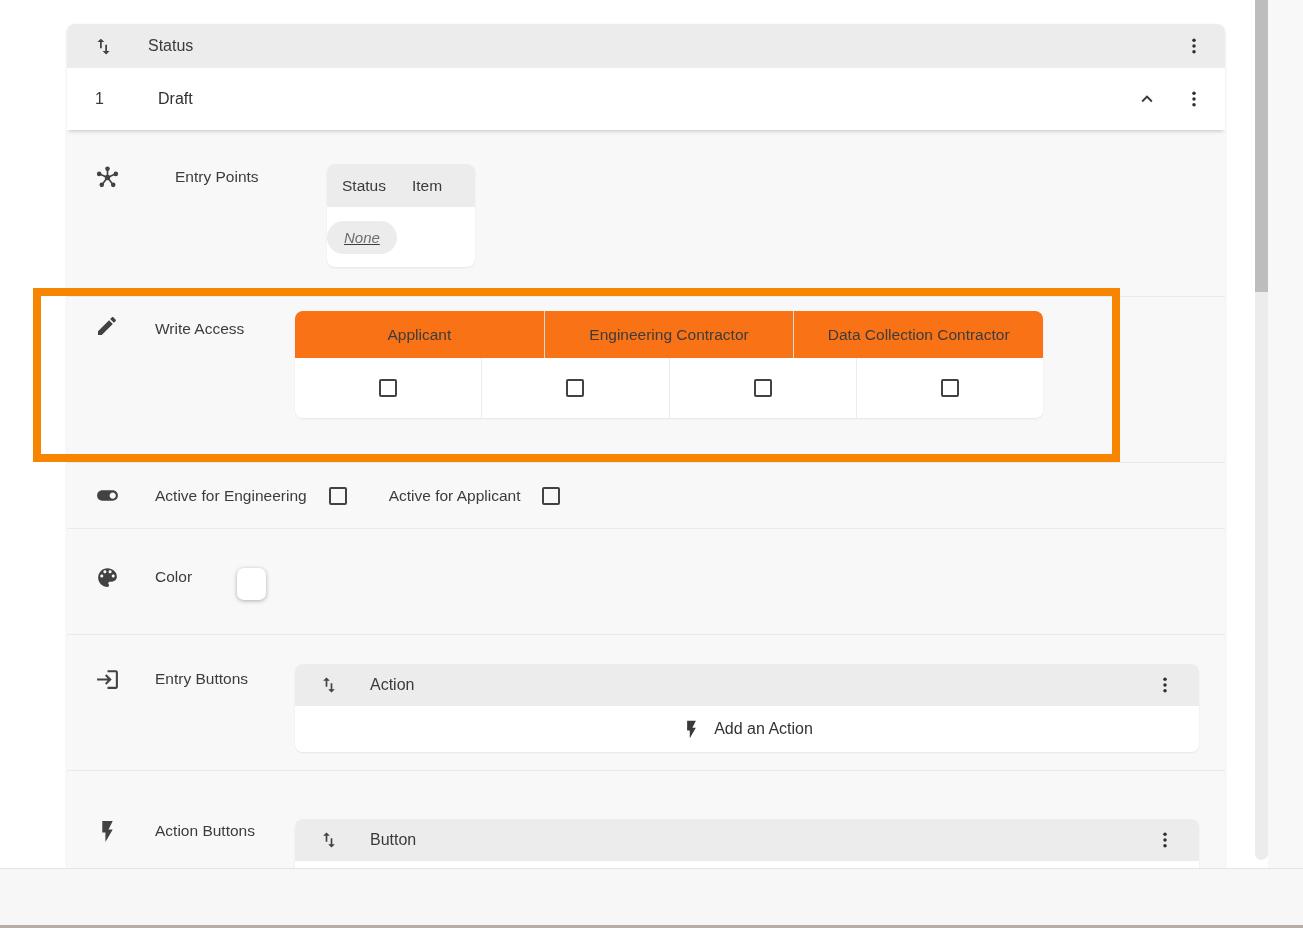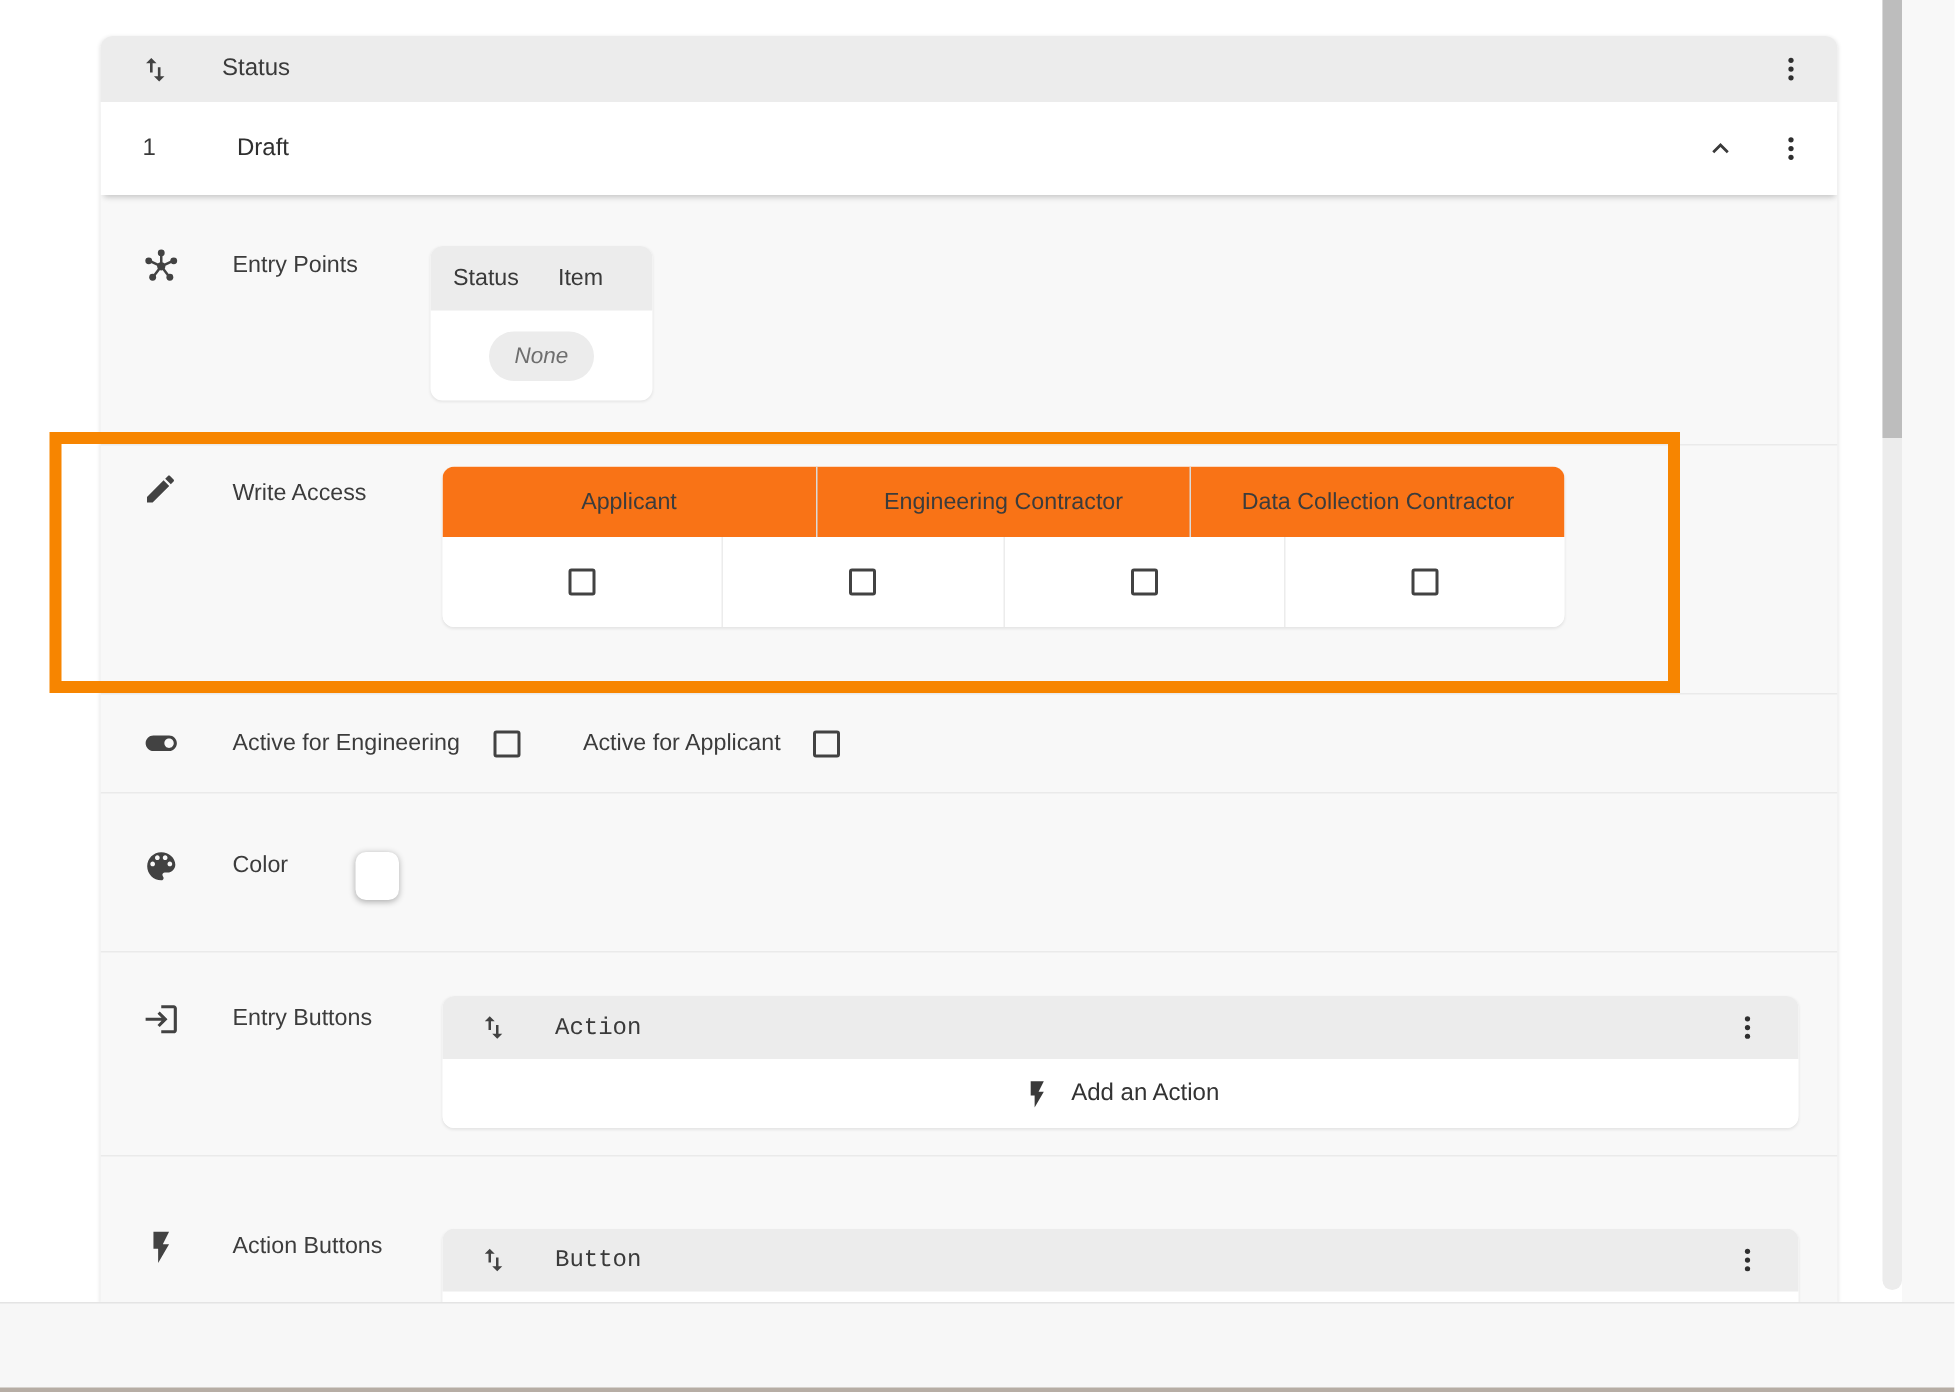--- a/index.html
+++ b/index.html
@@ -35,21 +35,21 @@
   .status-row .chevron-btn { margin-left:auto; margin-right:26px; cursor:pointer; }
   .status-row .kebab-btn { margin-left:0; }
 
   
   .detail { background:#f8f8f8; }
   .frow { display:flex; align-items:flex-start; position:relative; }
   .frow + .frow { border-top:1px solid #eaeaea; }
   .ficon { margin-left:28px; width:24px; }
   .flabel { margin-left:36px; width:140px; font-size:15.5px; color:#3c3c3c; line-height:19px; }
 
-  .row-entry-points { height:166px; padding-top:34px; }
+  .row-entry-points { height:166px; padding-top:34px;gap:20px; }
   .row-entry-points .flabel { margin-top:3px; }
 
   .row-write-access { height:166px; padding-top:14px; }
   .row-write-access .ficon { margin-top:3px; }
   .row-write-access .flabel { margin-top:8px; }
 
   .row-active { height:66px; align-items:center; }
   .row-active .flabel { width:auto; }
 
   .row-color { height:106px; padding-top:36px; }
@@ -60,21 +60,21 @@
   .row-entry-actions .flabel { margin-top:5px; }
 
   .row-action-buttons { height:98px; padding-top:48px; overflow:hidden; }
   .row-action-buttons .flabel { margin-top:2px; }
 
   
   .mini-table { margin-left:-8px; width:148px; border-radius:8px; background:#ffffff;
     box-shadow:0 1px 2px rgba(0,0,0,.08); overflow:hidden; }
   .mini-table .mt-head { height:43px; background:#ececec; display:flex; align-items:center;
     padding-left:15px; gap:26px; font-size:15.5px; color:#3a3a3a; }
-  .mini-table .mt-body { height:60px; display:flex; align-items:center; justify-content:center; }
+  .mini-table .mt-body { height:60px; display:flex; align-items:center; justify-content:flex-start;text-decoration:underline; }
   .none-chip { background:#ececec; color:#6e6e6e; font-style:italic; font-size:15px;
     padding:8px 17px; border-radius:18px; }
 
   .wa-table { width:748px; border-radius:8px; overflow:hidden; background:#ffffff;
     box-shadow:0 1px 2px rgba(0,0,0,.08); }
   .wa-head { display:flex; background:#f97316; height:47px; }
   .wa-head .wa-cell { flex:1; display:flex; align-items:center; justify-content:center;
     text-align:center; font-size:15.5px; color:#3c3c3c; line-height:19px; padding:0 8px; }
   .wa-head .wa-cell + .wa-cell { border-left:1px solid #dadada; }
   .wa-body { display:flex; height:60px; background:#ffffff; }
@@ -87,21 +87,21 @@
   .inline-cb { margin-left:22px; }
   .active-label-2 { margin-left:42px; }
 
   .color-swatch { margin-left:45px; margin-top:3px; width:29px; height:32px;
     background:#ffffff; border-radius:7px; box-shadow:0 1px 4px rgba(0,0,0,.3); cursor:pointer; }
 
   .list-table { width:904px; border-radius:8px; overflow:hidden; background:#ffffff;
     box-shadow:0 1px 2px rgba(0,0,0,.08); }
   .lt-head { height:42px; background:#ececec; display:flex; align-items:center; position:relative; }
   .lt-head .sort-btn { margin-left:24px; }
-  .lt-head .lt-col { margin-left:31px; font-size:16px; color:#3a3a3a;font-family:Liberation Mono, monospace; }
+  .lt-head .lt-col { margin-left:31px; font-size:16px; color:#3a3a3a; }
   .lt-head .kebab-btn { margin-right:24px; }
   .lt-add { height:46px; display:flex; align-items:center; justify-content:center;
     gap:12px; background:#ffffff; cursor:pointer; font-size:16px; color:#333333; }
 
   
   .highlight-rect {
     position:absolute; left:33px; top:288px; width:1087px; height:174px;
     border:8px solid #f78500; pointer-events:none; z-index:10;
   }
 

